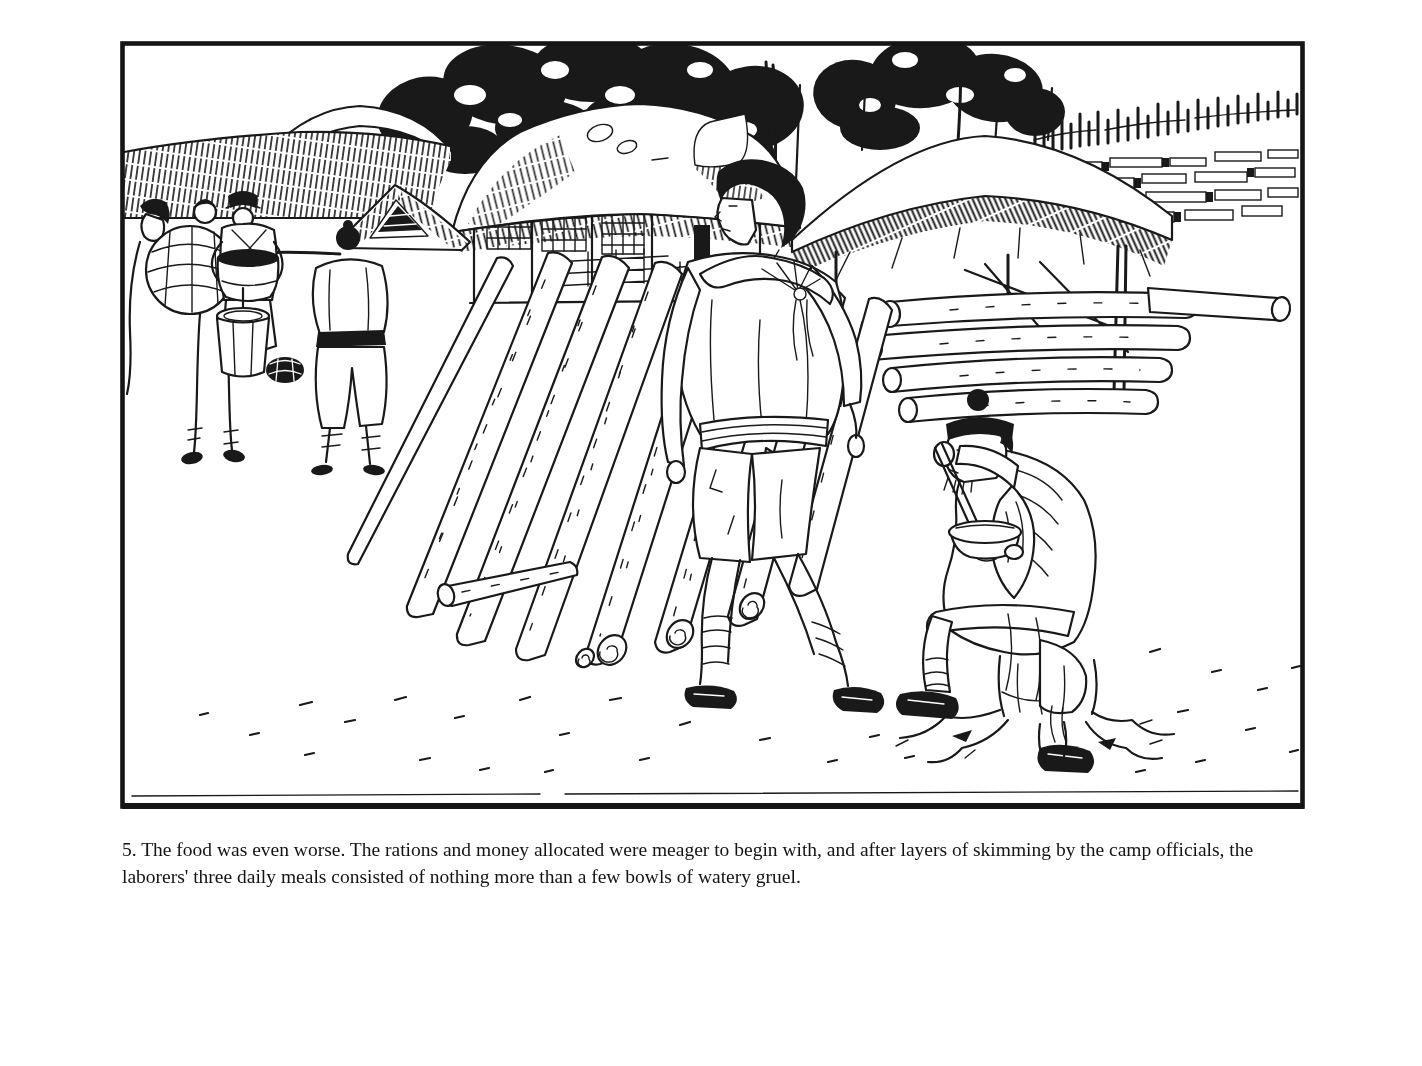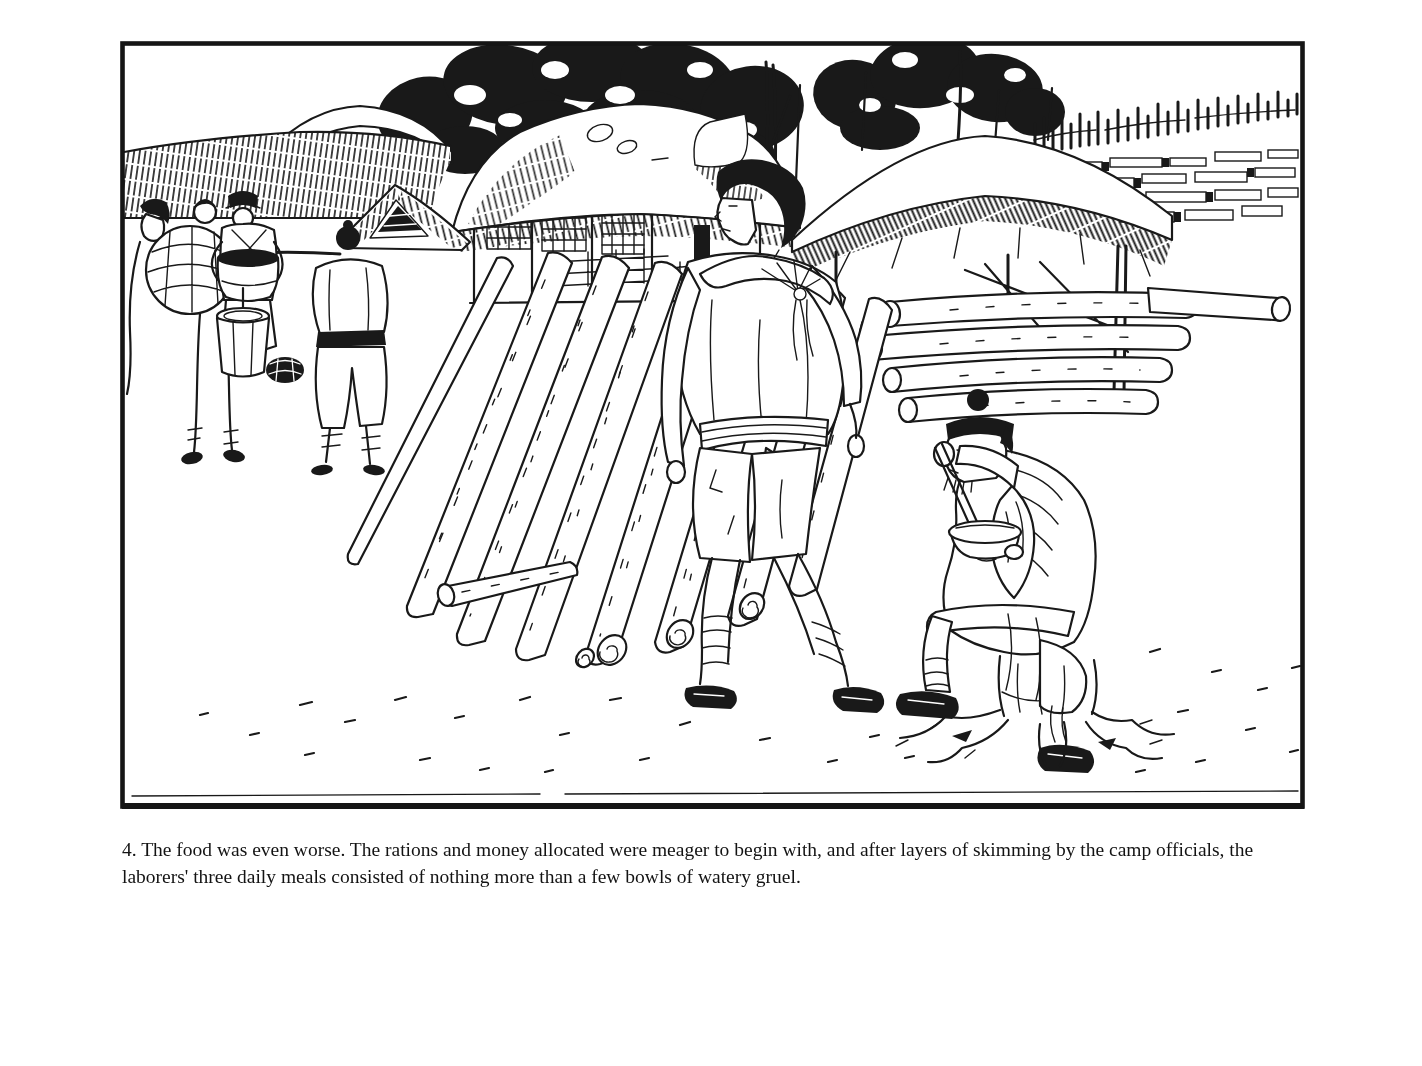--- a/index.html
+++ b/index.html
@@ -366,15 +366,15 @@
 
         <path class="s1" d="M132,796 L540,794 M565,794 L1298,791"></path>
       </g>
 
       <rect x="122.5" y="43.5" width="1180" height="763" fill="none" stroke="#151515" stroke-width="4.6"></rect>
       <path d="M122,806 L1304,806" stroke="#151515" stroke-width="6"></path>
     </svg>
   </figure>
 
   <p class="caption">
-    <span>4. The food was even worse. The rations and money allocated were meager to begin with, and after layers of skimming by the camp officials, the laborers' three daily meals consisted of nothing more than a few bowls of watery gruel.</span>
+    <span>5. The food was even worse. The rations and money allocated were meager to begin with, and after layers of skimming by the camp officials, the laborers' three daily meals consisted of nothing more than a few bowls of watery gruel.</span>
   </p>
 </div>
 
 </body></html>

